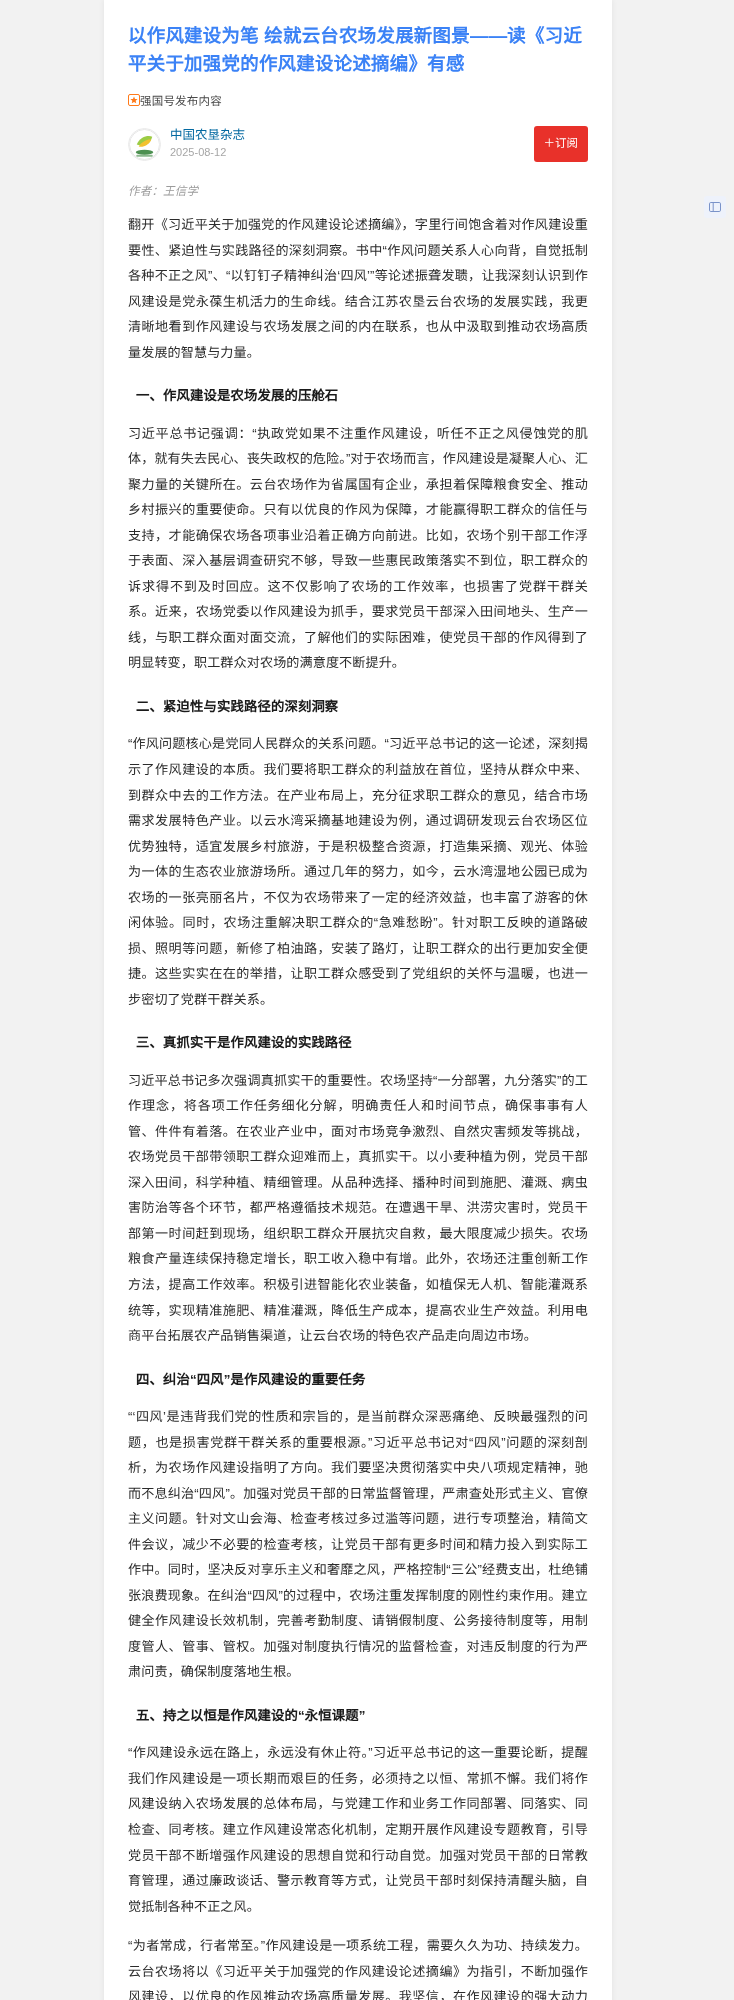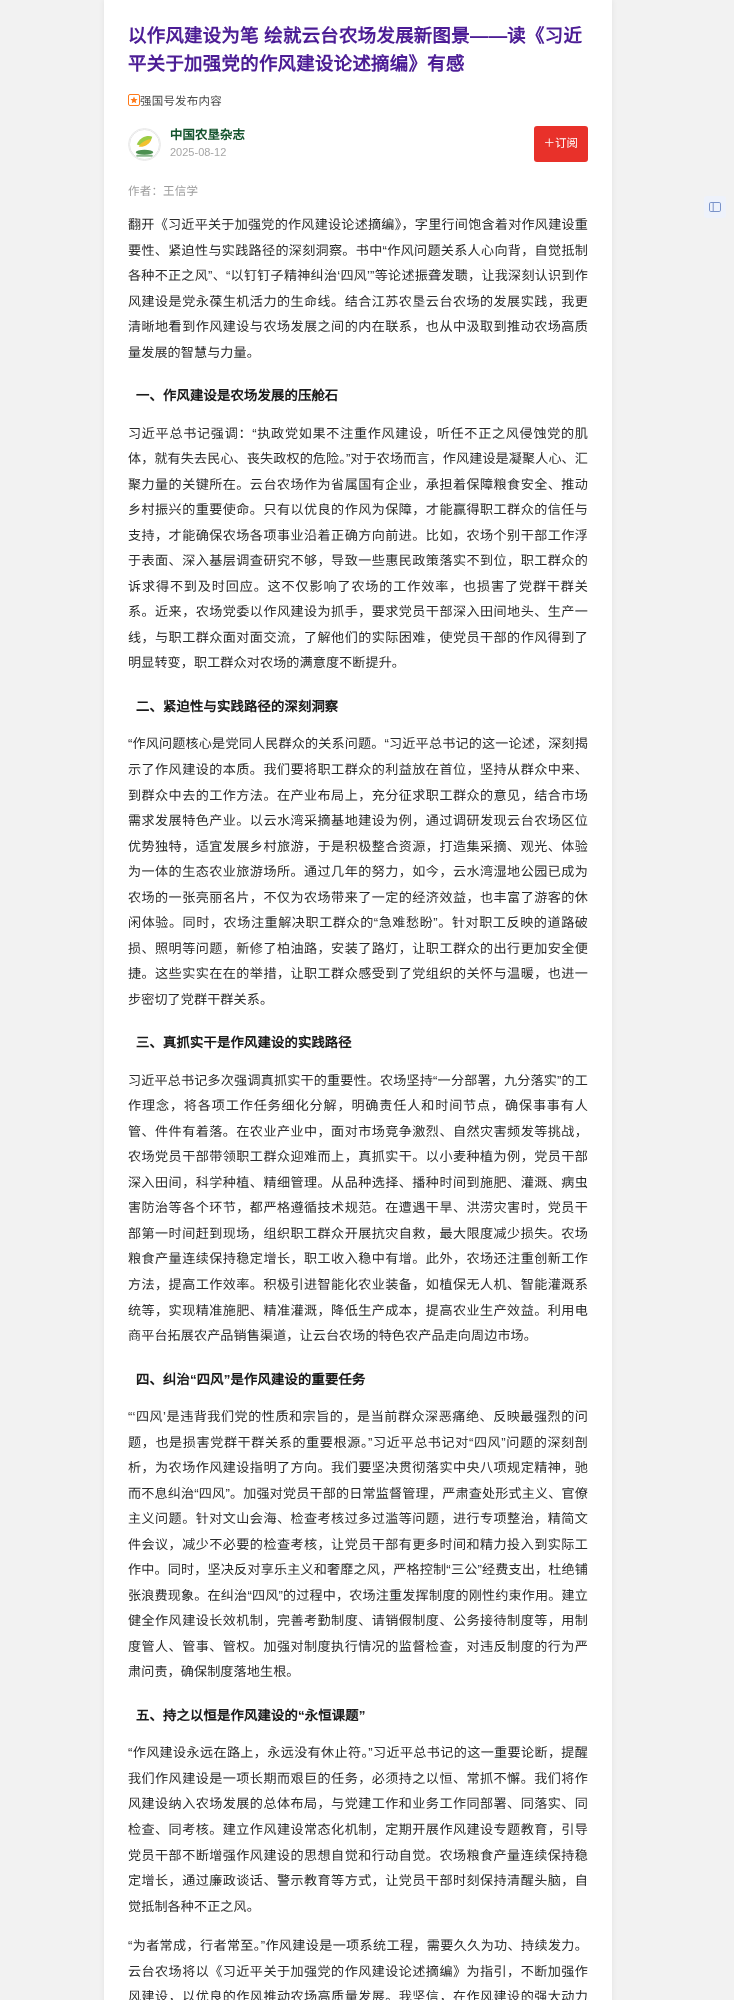--- a/index.html
+++ b/index.html
@@ -49,21 +49,21 @@
     background: #ffffff;
     box-shadow: 0 0 6px rgba(0,0,0,0.07);
     padding: 18px 24px 0 24px;
   }
 
   
   .article-title {
     font-size: 18.5px;
     line-height: 1.52;
     font-weight: 700;
-    color: #4c1d95;
+    color: #3b82f6;
     letter-spacing: 0.2px;
     margin: 4px 0 0 0;
   }
 
   
   .badge-row {
     display: flex;
     align-items: center;
     margin-top: 14px;
   }
@@ -102,22 +102,22 @@
     justify-content: center;
   }
   .avatar svg { display:block; }
   .publisher-meta {
     margin-left: 9px;
     flex: 1 1 auto;
     min-width: 0;
   }
   .publisher-name {
     font-size: 12.5px;
-    color: #14532d;
-    font-weight: 700;
+    color: #0369a1;
+    font-weight: 400;
     line-height: 1.3;
   }
   .publisher-date {
     font-size: 11px;
     color: #a6a6a6;
     line-height: 1.5;
     margin-top: 1px;
   }
   .subscribe-btn {
     flex: 0 0 auto;
@@ -131,20 +131,21 @@
     line-height: 1.2;
     font-family: inherit;
   }
 
   
   .author-line {
     font-size: 11.5px;
     color: #9b9b9b;
     margin-top: 20px;
     letter-spacing: 0.2px;
+    font-style: italic;
   }
 
   
   .article-body { margin-top: 14px; }
   .article-body p {
     font-size: 13.1px;
     line-height: 1.95;
     color: #2b2b2b;
     margin: 0 0 14px 0;
     text-align: justify;
@@ -226,18 +227,18 @@
         <p>翻开《习近平关于加强党的作风建设论述摘编》，字里行间饱含着对作风建设重要性、紧迫性与实践路径的深刻洞察。书中“作风问题关系人心向背，自觉抵制各种不正之风”、“以钉钉子精神纠治‘四风’”等论述振聋发聩，让我深刻认识到作风建设是党永葆生机活力的生命线。结合江苏农垦云台农场的发展实践，我更清晰地看到作风建设与农场发展之间的内在联系，也从中汲取到推动农场高质量发展的智慧与力量。</p>
         <h2>一、作风建设是农场发展的压舱石</h2>
         <p>习近平总书记强调：“执政党如果不注重作风建设，听任不正之风侵蚀党的肌体，就有失去民心、丧失政权的危险。”对于农场而言，作风建设是凝聚人心、汇聚力量的关键所在。云台农场作为省属国有企业，承担着保障粮食安全、推动乡村振兴的重要使命。只有以优良的作风为保障，才能赢得职工群众的信任与支持，才能确保农场各项事业沿着正确方向前进。比如，农场个别干部工作浮于表面、深入基层调查研究不够，导致一些惠民政策落实不到位，职工群众的诉求得不到及时回应。这不仅影响了农场的工作效率，也损害了党群干群关系。近来，农场党委以作风建设为抓手，要求党员干部深入田间地头、生产一线，与职工群众面对面交流，了解他们的实际困难，使党员干部的作风得到了明显转变，职工群众对农场的满意度不断提升。</p>
         <h2>二、紧迫性与实践路径的深刻洞察</h2>
         <p>“作风问题核心是党同人民群众的关系问题。“习近平总书记的这一论述，深刻揭示了作风建设的本质。我们要将职工群众的利益放在首位，坚持从群众中来、到群众中去的工作方法。在产业布局上，充分征求职工群众的意见，结合市场需求发展特色产业。以云水湾采摘基地建设为例，通过调研发现云台农场区位优势独特，适宜发展乡村旅游，于是积极整合资源，打造集采摘、观光、体验为一体的生态农业旅游场所。通过几年的努力，如今，云水湾湿地公园已成为农场的一张亮丽名片，不仅为农场带来了一定的经济效益，也丰富了游客的休闲体验。同时，农场注重解决职工群众的“急难愁盼”。针对职工反映的道路破损、照明等问题，新修了柏油路，安装了路灯，让职工群众的出行更加安全便捷。这些实实在在的举措，让职工群众感受到了党组织的关怀与温暖，也进一步密切了党群干群关系。</p>
         <h2>三、真抓实干是作风建设的实践路径</h2>
         <p>习近平总书记多次强调真抓实干的重要性。农场坚持“一分部署，九分落实”的工作理念，将各项工作任务细化分解，明确责任人和时间节点，确保事事有人管、件件有着落。在农业产业中，面对市场竞争激烈、自然灾害频发等挑战，农场党员干部带领职工群众迎难而上，真抓实干。以小麦种植为例，党员干部深入田间，科学种植、精细管理。从品种选择、播种时间到施肥、灌溉、病虫害防治等各个环节，都严格遵循技术规范。在遭遇干旱、洪涝灾害时，党员干部第一时间赶到现场，组织职工群众开展抗灾自救，最大限度减少损失。农场粮食产量连续保持稳定增长，职工收入稳中有增。此外，农场还注重创新工作方法，提高工作效率。积极引进智能化农业装备，如植保无人机、智能灌溉系统等，实现精准施肥、精准灌溉，降低生产成本，提高农业生产效益。利用电商平台拓展农产品销售渠道，让云台农场的特色农产品走向周边市场。</p>
         <h2>四、纠治“四风”是作风建设的重要任务</h2>
         <p>“‘四风’是违背我们党的性质和宗旨的，是当前群众深恶痛绝、反映最强烈的问题，也是损害党群干群关系的重要根源。”习近平总书记对“四风”问题的深刻剖析，为农场作风建设指明了方向。我们要坚决贯彻落实中央八项规定精神，驰而不息纠治“四风”。加强对党员干部的日常监督管理，严肃查处形式主义、官僚主义问题。针对文山会海、检查考核过多过滥等问题，进行专项整治，精简文件会议，减少不必要的检查考核，让党员干部有更多时间和精力投入到实际工作中。同时，坚决反对享乐主义和奢靡之风，严格控制“三公”经费支出，杜绝铺张浪费现象。在纠治“四风”的过程中，农场注重发挥制度的刚性约束作用。建立健全作风建设长效机制，完善考勤制度、请销假制度、公务接待制度等，用制度管人、管事、管权。加强对制度执行情况的监督检查，对违反制度的行为严肃问责，确保制度落地生根。</p>
         <h2>五、持之以恒是作风建设的“永恒课题”</h2>
-        <p>“作风建设永远在路上，永远没有休止符。”习近平总书记的这一重要论断，提醒我们作风建设是一项长期而艰巨的任务，必须持之以恒、常抓不懈。我们将作风建设纳入农场发展的总体布局，与党建工作和业务工作同部署、同落实、同检查、同考核。建立作风建设常态化机制，定期开展作风建设专题教育，引导党员干部不断增强作风建设的思想自觉和行动自觉。农场粮食产量连续保持稳定增长，通过廉政谈话、警示教育等方式，让党员干部时刻保持清醒头脑，自觉抵制各种不正之风。</p>
+        <p>“作风建设永远在路上，永远没有休止符。”习近平总书记的这一重要论断，提醒我们作风建设是一项长期而艰巨的任务，必须持之以恒、常抓不懈。我们将作风建设纳入农场发展的总体布局，与党建工作和业务工作同部署、同落实、同检查、同考核。建立作风建设常态化机制，定期开展作风建设专题教育，引导党员干部不断增强作风建设的思想自觉和行动自觉。加强对党员干部的日常教育管理，通过廉政谈话、警示教育等方式，让党员干部时刻保持清醒头脑，自觉抵制各种不正之风。</p>
         <p>“为者常成，行者常至。”作风建设是一项系统工程，需要久久为功、持续发力。云台农场将以《习近平关于加强党的作风建设论述摘编》为指引，不断加强作风建设，以优良的作风推动农场高质量发展。我坚信，在作风建设的强大动力下，云台农场必将绘就一幅产业兴旺、生态宜居、乡风文明、治理有效、生活富裕的乡村振兴新画卷，为实现强富美高现代化农场作出更大贡献。</p>
       </div>
 
   </div>
 </div>
 
 </body></html>

